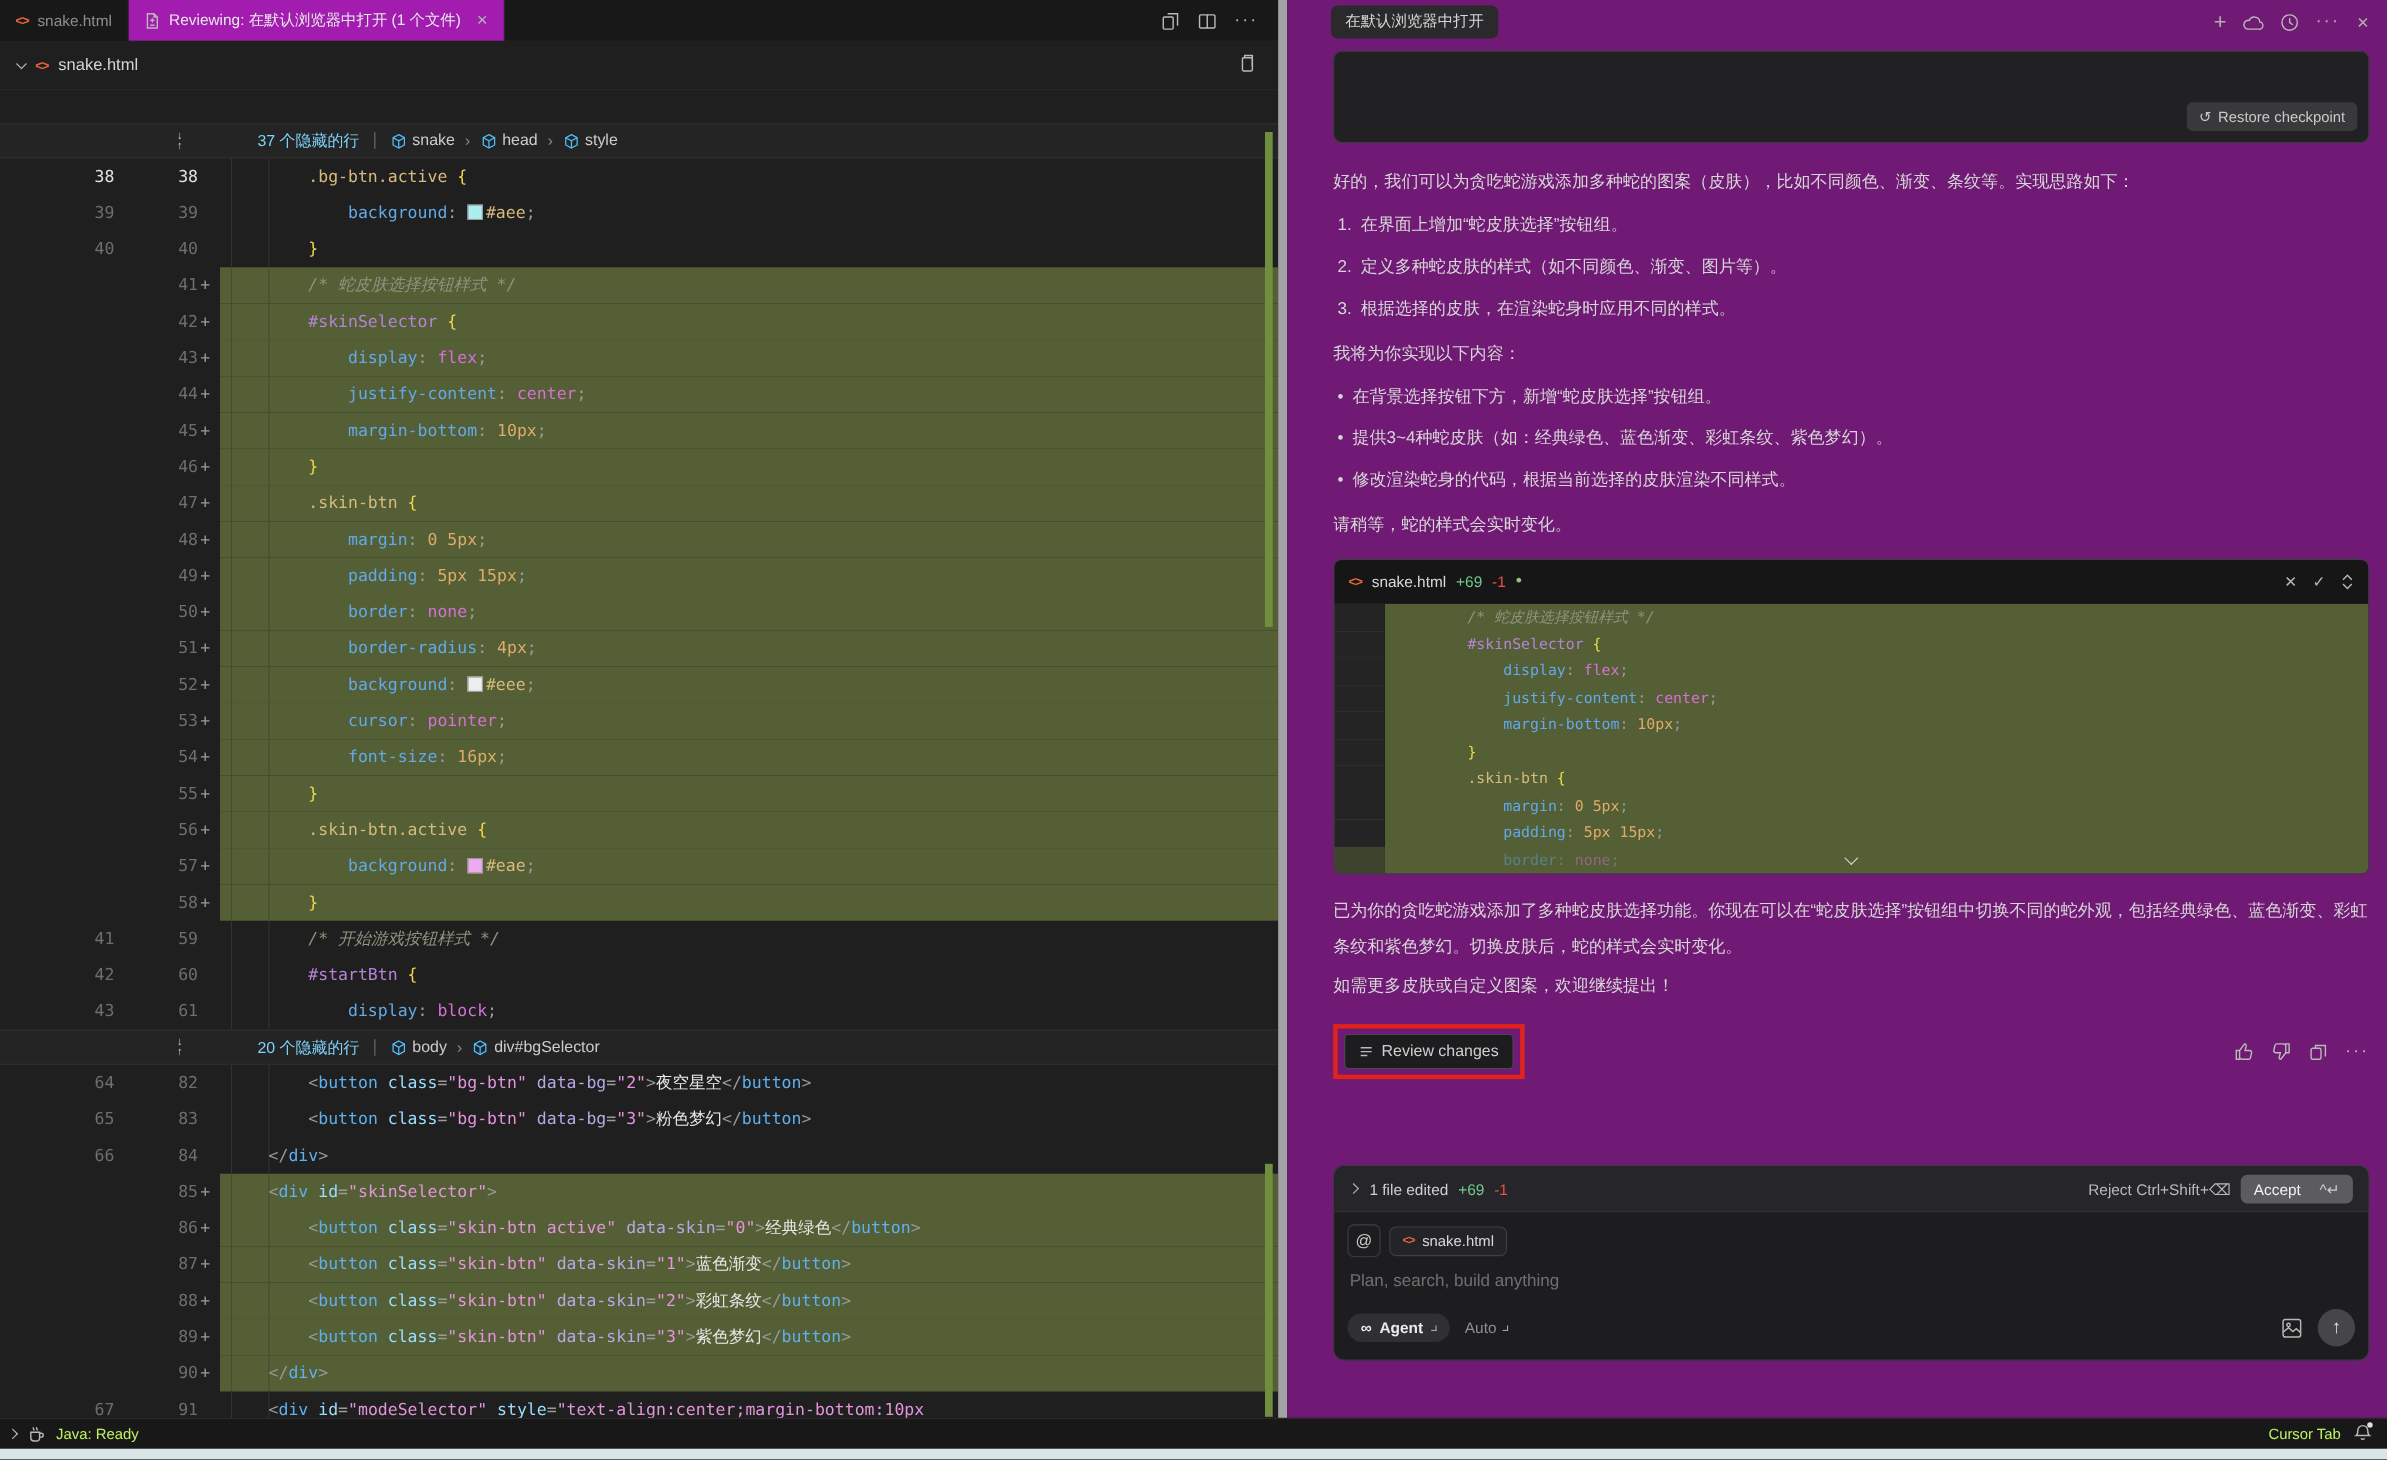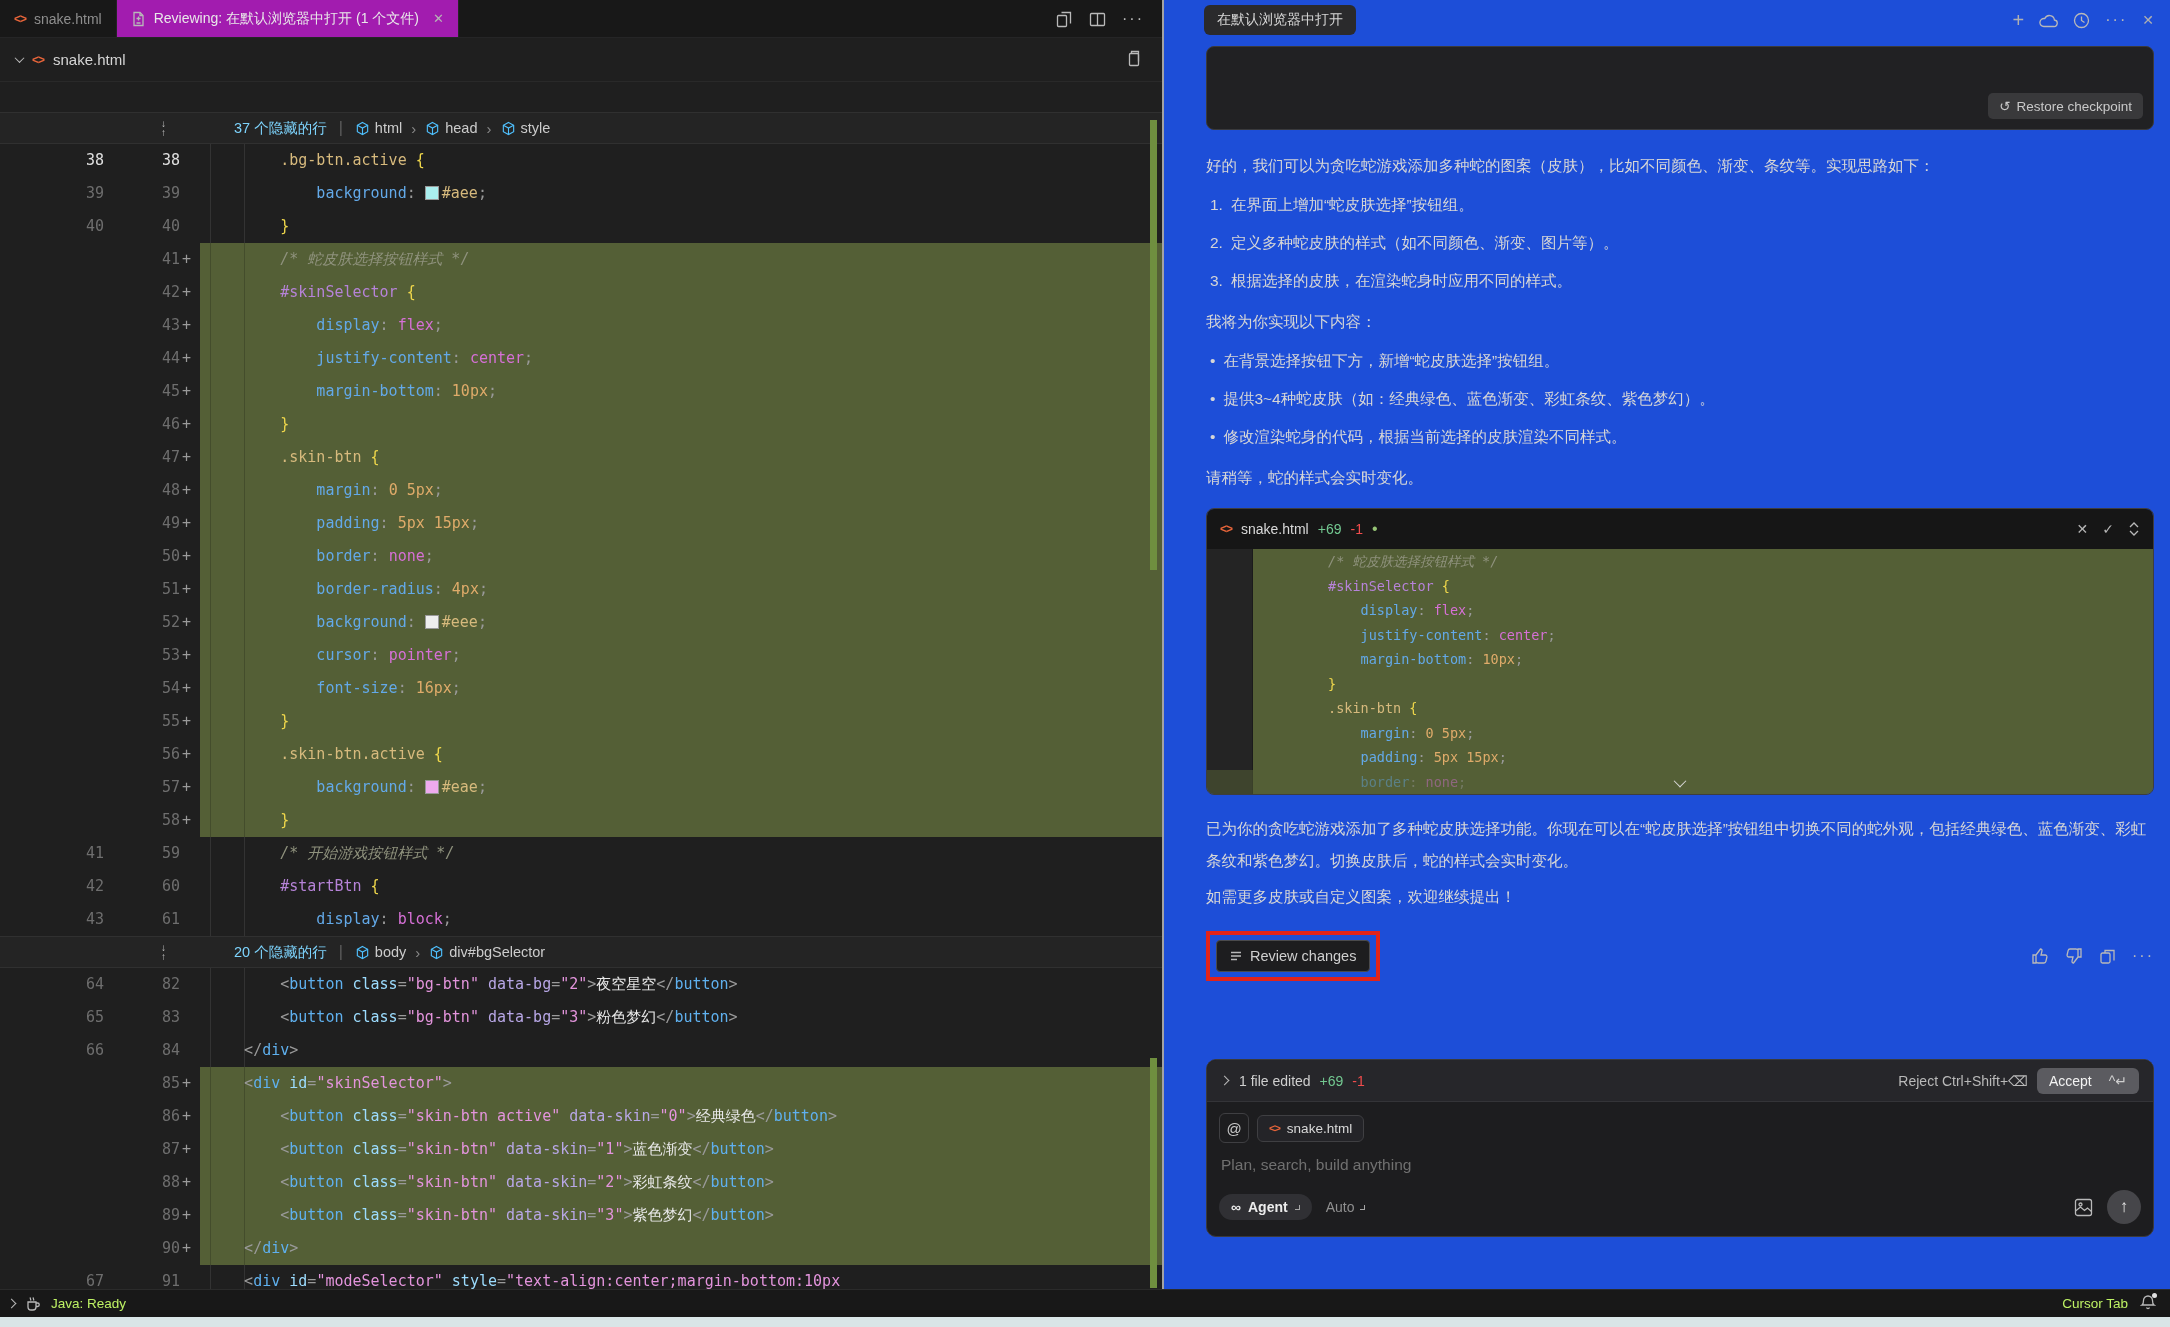--- a/index.html
+++ b/index.html
@@ -50,21 +50,21 @@
 
   .tk-sel{color:#d7ba7d} .tk-id{color:#b683d8} .tk-prop{color:#63a9e8} .tk-pun{color:#9a9a9a}
   .tk-val{color:#d670d6} .tk-num{color:#dfab6a} .tk-hex{color:#d7ba7d} .tk-brc{color:#efd74b}
   .tk-com{color:#8f927d;font-style:italic} .tk-tag{color:#5fb0ee} .tk-attr{color:#9cdcfe}
   .tk-dattr{color:#b8a7e6} .tk-str{color:#e394dc} .tk-txt{color:#e8e8e8} .tk-pln{color:#d4d4d4}
   .swatch{ display:inline-block; width:14px; height:14px; border:1px solid #999; vertical-align:-2px; margin-right:3px; }
 
   .ovr{ position:absolute; right:5px; width:7px; background:#6f8f3f; }
 
   
-  .chat{ position:absolute; left:1162px; top:0; width:1008px; height:1289px; background:#1d4ed8; border-left:2px solid #a3a3a3; }
+  .chat{ position:absolute; left:1162px; top:0; width:1008px; height:1289px; background:#701a75; border-left:8px solid #a3a3a3; }
   .chat-top{ height:40px; display:flex; align-items:center; padding:0 16px 0 40px; }
   .chat-tab{ background:#2a2a2c; border-radius:6px; padding:6px 13px; font-size:14px; color:#d6d6d6; }
   .chat-top-icons{ margin-left:auto; display:flex; align-items:center; gap:15px; color:#b0b0b0; font-size:17px; }
   .chat-scroll{ padding:6px 16px 0 42px; }
 
   .bubble{ height:84px; border:1px solid #3a3a3c; border-radius:8px; background:#212123; position:relative; }
   .restore-btn{ position:absolute; right:10px; bottom:10px; background:#39393b; border-radius:5px; padding:5px 11px; font-size:13.5px; color:#c9c9c9; display:flex; gap:6px; align-items:center; }
 
   .cp{ font-size:15.5px; line-height:32px; color:#d6d6d6; margin-top:20px; }
   .clist{ margin-top:4px; }
@@ -168,21 +168,21 @@
             <span>↑</span>
           </span>
         <span class="hb-label">37 个隐藏的行</span>
         <span class="hb-sep">|</span>
         <span class="crumbs" id="crumbs1">
             <span class="crumb">
               <svg width="15" height="15" viewBox="0 0 16 16" style="stroke:#4fc1ff;fill:none;stroke-width:1.2">
                 <path d="M8 1.5l5.5 3v7L8 14.5l-5.5-3v-7z"></path>
                 <path d="M2.5 4.5L8 7.5l5.5-3M8 7.5v7"></path>
               </svg>
-              <span class="crumb-label">html</span>
+              <span class="crumb-label">snake</span>
             </span>
             <span class="crumb-sep">›</span>
             <span class="crumb">
               <svg width="15" height="15" viewBox="0 0 16 16" style="stroke:#4fc1ff;fill:none;stroke-width:1.2">
                 <path d="M8 1.5l5.5 3v7L8 14.5l-5.5-3v-7z"></path>
                 <path d="M2.5 4.5L8 7.5l5.5-3M8 7.5v7"></path>
               </svg>
               <span class="crumb-label">head</span>
             </span>
             <span class="crumb-sep">›</span>

